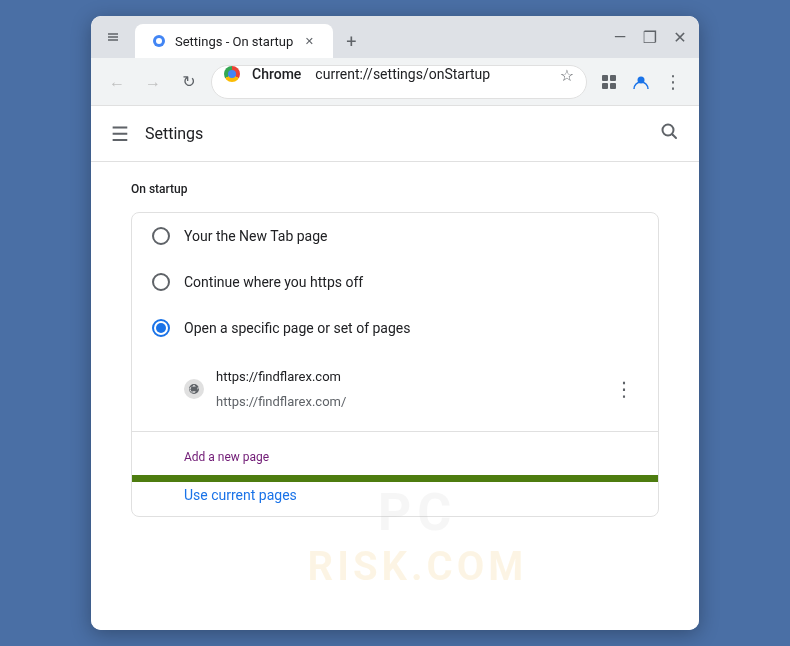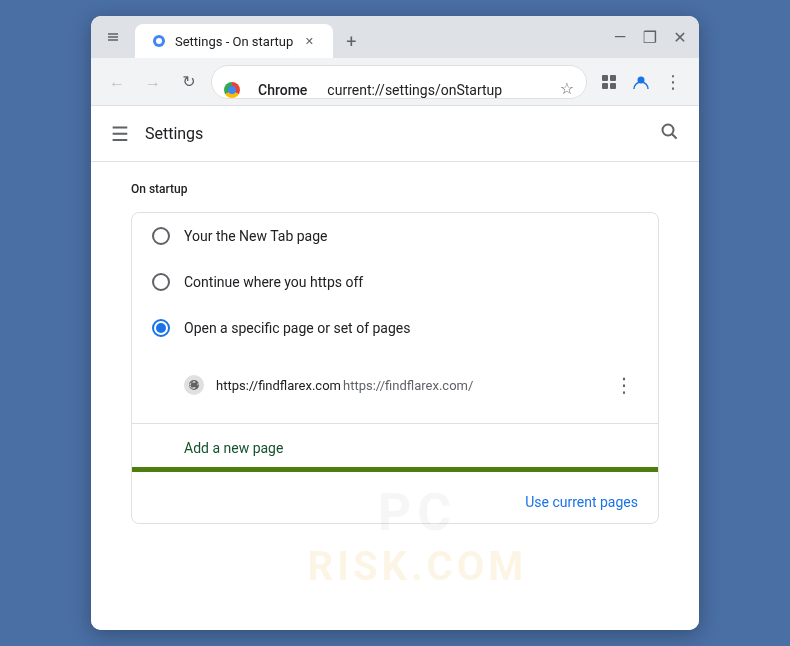--- a/index.html
+++ b/index.html
@@ -140,23 +140,23 @@
       font-size: 16px;
     }
     .nav-btn.disabled { color: #c0c0c0; cursor: default; }
 
     .address-bar {
       flex: 1;
       height: 34px;
       background: #fff;
       border-radius: 17px;
       display: flex;
-      align-items: flex-end;
+      align-items: flex-start;
       padding: 0 12px;
-      gap: 18px;
+      gap: 12px;
       border: 1px solid #e0e0e0;
     }
 
     .chrome-logo {
       width: 16px;
       height: 16px;
       border-radius: 50%;
       background: conic-gradient(#ea4335 0 120deg, #fbbc05 120deg 240deg, #34a853 240deg 360deg);
       position: relative;
       flex-shrink: 0;
@@ -322,22 +322,22 @@
       align-items: center;
       justify-content: center;
       font-size: 11px;
       color: #5f6368;
       flex-shrink: 0;
     }
 
     .url-text-block {
       flex: 1;
       display: flex;
-      flex-direction: row;
-      gap: 2px;
+      flex-direction: column;
+      gap: 10px;
     }
 
     .url-line {
       font-size: 13px;
       color: #202124;
     }
 
     .url-line-2 {
       font-size: 13px;
       color: #5f6368;
@@ -355,30 +355,29 @@
       border: none;
       border-top: 1px solid #e0e0e0;
       margin: 4px 0;
     }
 
     .add-link-row {
       padding: 10px 20px 10px 52px;
     }
 
     .add-link {
-      color: #14532d;
-      font-size: 14px;
+      color: #701a75;
+      font-size: 12px;
       text-decoration: none;
       cursor: pointer;
     }
 
     .use-current-row {
-      padding: 20px 20px 12px 52px;
-      border-top: 5px solid #4d7c0f;
-      text-align: right;
+      padding: 3px 20px 12px 52px;
+      border-top: 7px solid #4d7c0f;
     }
 
     .use-current-link {
       color: #1a73e8;
       font-size: 14px;
       text-decoration: none;
       cursor: pointer;
     }
 
     

